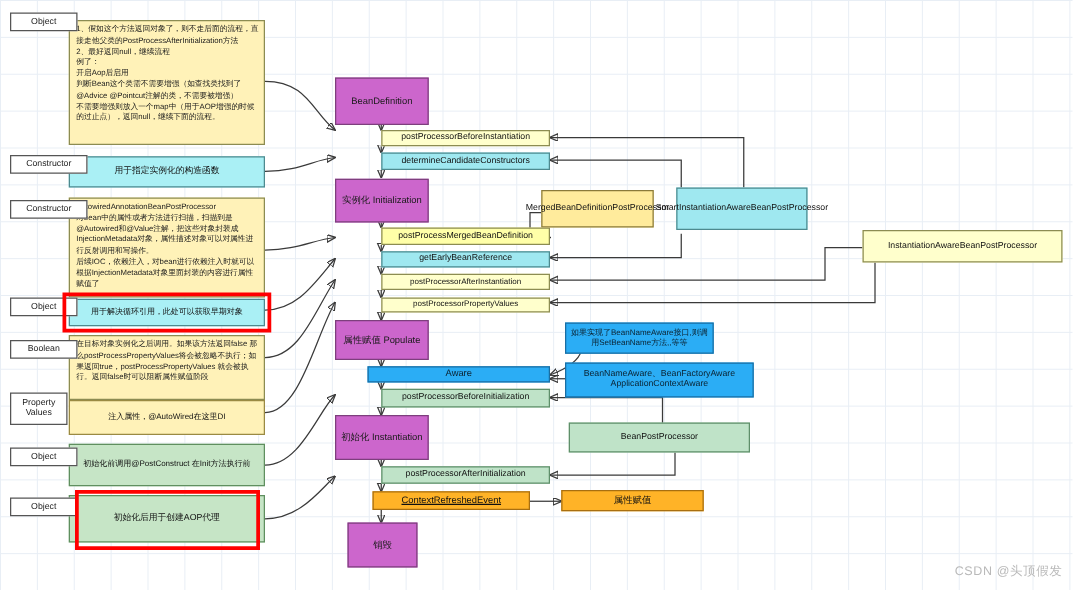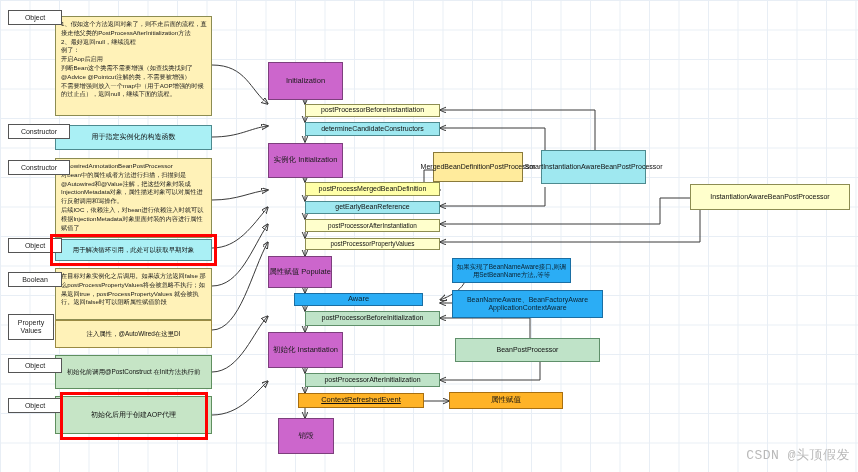--- a/index.html
+++ b/index.html
@@ -55,22 +55,22 @@
     border:3px solid #ff0000;background:transparent;z-index:7;
     pointer-events:none;
   }
   .lbl-sm{font-size:7px;}
   .lbl-md{font-size:7.5px;}
   .lbl-xs{font-size:6.4px;}
   svg.wires{position:absolute;left:0;top:0;width:858px;height:472px;overflow:visible;}
   svg.wires path,svg.wires line{fill:none;stroke:#3a3a3a;stroke-width:1;}
   .wm{
     position:absolute;right:8px;bottom:8px;
-    font-size:13px;color:#b9b9b9;letter-spacing:.5px;
-    font-family:Liberation Mono, monospace;
+    font-size:10px;color:#b9b9b9;letter-spacing:.5px;
+    font-family:Liberation Sans, sans-serif;
   }
 </style>
 </head>
 <body>
 
 <div id="canvas"></div>
 
 <svg class="wires">
   <defs>
     <marker id="arw" markerWidth="7" markerHeight="7" refX="6.4" refY="3" orient="auto">
@@ -147,35 +147,35 @@
 
 <div class="para c-note" style="left:55px;top:268px;width:157px;height:52px;">在目标对象实例化之后调用。如果该方法返回false 那么postProcessPropertyValues将会被忽略不执行；如果返回true，postProcessPropertyValues 就会被执行。返回false时可以阻断属性赋值阶段</div>
 
 <div class="node c-note lbl-xs" style="left:55px;top:320px;width:157px;height:28px;">注入属性，@AutoWired在这里DI</div>
 
 <div class="node c-green lbl-xs" style="left:55px;top:355px;width:157px;height:34px;">初始化前调用@PostConstruct 在Init方法执行前</div>
 
 <div class="node c-green lbl-sm" style="left:55px;top:396px;width:157px;height:38px;">初始化后用于创建AOP代理</div>
 <div class="redbox" style="left:60px;top:392px;width:148px;height:48px;"></div>
 
-<div class="node c-purple lbl-md" style="left:268px;top:62px;width:75px;height:38px;">Initialization</div>
+<div class="node c-purple lbl-md" style="left:268px;top:62px;width:75px;height:38px;">BeanDefinition</div>
 
 <div class="node c-cream lbl-sm" style="left:305px;top:104px;width:135px;height:13px;">postProcessorBeforeInstantiation</div>
 <div class="node c-cyan2 lbl-sm" style="left:305px;top:122px;width:135px;height:14px;">determineCandidateConstructors</div>
 
 <div class="node c-purple lbl-md" style="left:268px;top:143px;width:75px;height:35px;">实例化 Initialization</div>
 
 <div class="node c-yellow lbl-sm" style="left:305px;top:182px;width:135px;height:14px;">postProcessMergedBeanDefinition</div>
 <div class="node c-cyan2 lbl-sm" style="left:305px;top:201px;width:135px;height:13px;">getEarlyBeanReference</div>
 <div class="node c-cream lbl-xs" style="left:305px;top:219px;width:135px;height:13px;">postProcessorAfterInstantiation</div>
 <div class="node c-cream lbl-xs" style="left:305px;top:238px;width:135px;height:12px;">postProcessorPropertyValues</div>
 
-<div class="node c-purple lbl-md" style="left:268px;top:256px;width:64px;height:32px;">属性赋值 Populate</div>
+<div class="node c-purple lbl-md" style="left:268px;top:256px;width:75px;height:32px;">属性赋值 Populate</div>
 
-<div class="node c-blue lbl-md" style="left:294px;top:293px;width:129px;height:13px;">Aware</div>
+<div class="node c-blue lbl-md" style="left:294px;top:293px;width:146px;height:13px;">Aware</div>
 <div class="node c-green2 lbl-sm" style="left:305px;top:311px;width:135px;height:15px;">postProcessorBeforeInitialization</div>
 
 <div class="node c-purple lbl-md" style="left:268px;top:332px;width:75px;height:36px;">初始化 Instantiation</div>
 
 <div class="node c-green2 lbl-sm" style="left:305px;top:373px;width:135px;height:14px;">postProcessorAfterInitialization</div>
 <div class="node c-orange lbl-md" style="left:298px;top:393px;width:126px;height:15px;text-decoration:underline;">ContextRefreshedEvent</div>
 
 <div class="node c-purple lbl-md" style="left:278px;top:418px;width:56px;height:36px;">销毁</div>
 
 <div class="node c-yellow2 lbl-sm" style="left:433px;top:152px;width:90px;height:30px;">MergedBeanDefinitionPostProcessor</div>

